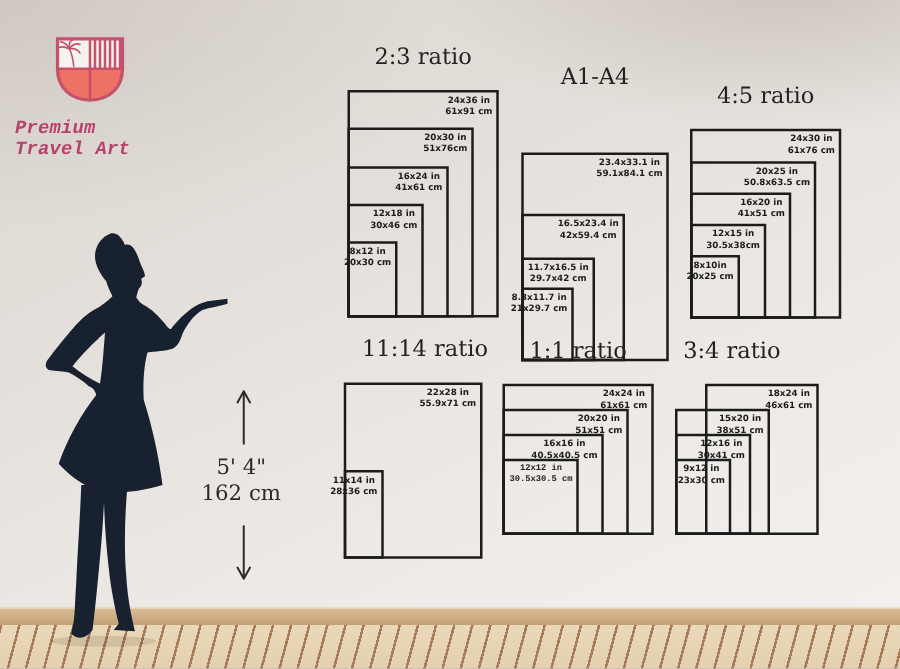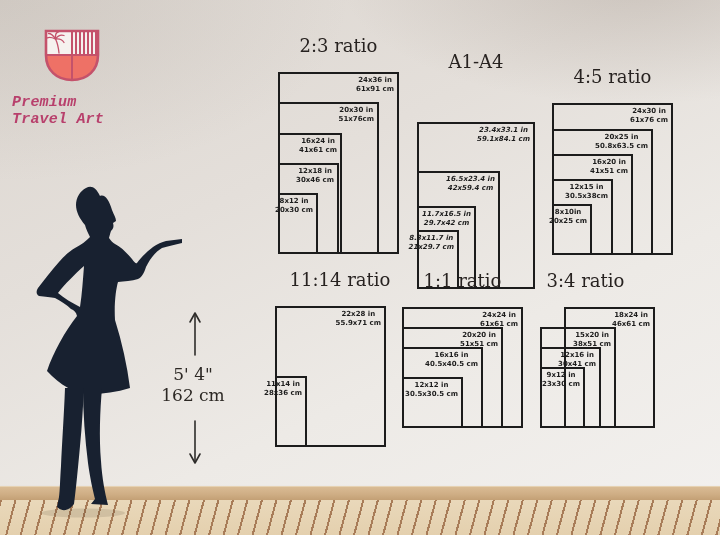--- a/index.html
+++ b/index.html
@@ -88,21 +88,21 @@
               <div>24x36 in</div>
               <div>61x91 cm</div>
             </div>
           </div>
           <div class="size-box" style="width: 101px; height: 152px;">
             <div class="size-label">
               <div>20x30 in</div>
               <div>51x76cm</div>
             </div>
           </div>
-          <div class="size-box" style="width: 64px; height: 121px;">
+          <div class="size-box" style="width: 81px; height: 121px;">
             <div class="size-label">
               <div>16x24 in</div>
               <div>41x61 cm</div>
             </div>
           </div>
           <div class="size-box" style="width: 61px; height: 91px;">
             <div class="size-label">
               <div>12x18 in</div>
               <div>30x46 cm</div>
             </div>
@@ -110,21 +110,21 @@
           <div class="size-box" style="width: 40px; height: 61px;">
             <div class="size-label">
               <div>8x12 in</div>
               <div>20x30 cm</div>
             </div>
           </div>
         </div>
       </div>
       <div class="chart" style="left: 417px; top: 49px;">
         <div class="chart-title">A1-A4</div>
-        <div class="box-area" style="width: 118px; height: 201px; font-style: italic;">
+        <div class="box-area" style="width: 118px; height: 201px;">
           <div class="size-box" style="width: 118px; height: 167px;">
             <div class="size-label">
               <div>23.4x33.1 in</div>
               <div>59.1x84.1 cm</div>
             </div>
           </div>
           <div class="size-box" style="width: 83px; height: 118px;">
             <div class="size-label">
               <div>16.5x23.4 in</div>
               <div>42x59.4 cm</div>
@@ -210,21 +210,21 @@
               <div>20x20 in</div>
               <div>51x51 cm</div>
             </div>
           </div>
           <div class="size-box" style="width: 81px; height: 81px;">
             <div class="size-label">
               <div>16x16 in</div>
               <div>40.5x40.5 cm</div>
             </div>
           </div>
-          <div class="size-box" style="width: 61px; height: 51px;">
+          <div class="size-box" style="width: 61px; height: 61px; font-family: Liberation Mono, monospace;">
             <div class="size-label">
               <div>12x12 in</div>
               <div>30.5x30.5 cm</div>
             </div>
           </div>
         </div>
       </div>
       <div class="chart" style="left: 540px; top: 268px;">
         <div class="chart-title">3:4 ratio</div>
         <div class="box-area" style="width: 91px; height: 121px;">

